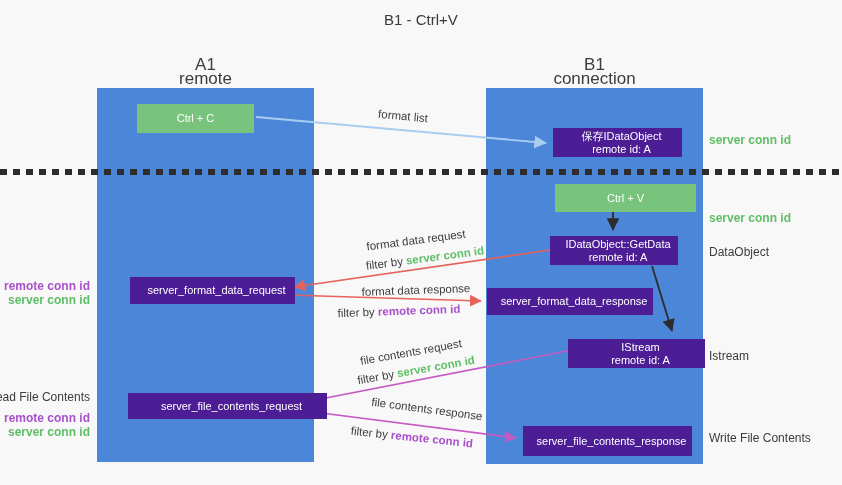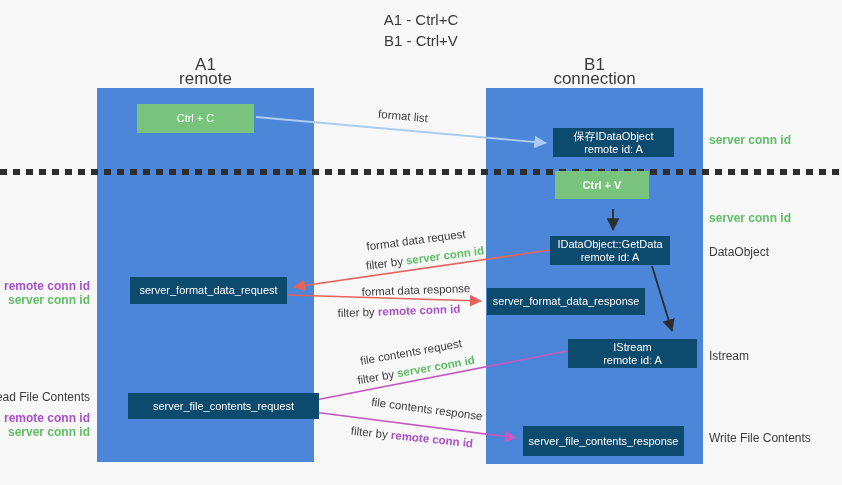--- a/index.html
+++ b/index.html
@@ -12,42 +12,41 @@
   .lane-header{position:absolute;top:58px;text-align:center;font-size:17px;
                line-height:14px;color:#3c3c3c;}
   .lane{position:absolute;top:88px;height:374px;width:217px;background:#4c86d8;}
 
   .dotted-line{position:absolute;left:0;top:169px;width:842px;height:6px;
                background:repeating-linear-gradient(90deg,#2d2d2d 0 7px,transparent 7px 13px);}
 
   .box{position:absolute;display:flex;flex-direction:column;align-items:center;
        justify-content:center;color:#ffffff;font-size:11px;line-height:13px;
        text-align:right;white-space:nowrap;}
-  .box.orange{background:#0c4a6e;}
+  .box.orange{background:#4c1d95;padding-left:8px;}
   .box.green{background:#79c47d;}
 
   .arrow-label{position:absolute;white-space:nowrap;font-size:11.5px;color:#3d3d3d;
                transform:translate(-50%,-50%) rotate(var(--r,0deg));}
   .green-text{color:#5fbe66;font-weight:bold;}
   .purple-text{color:#a851cb;font-weight:bold;}
 
   .side-label-right{position:absolute;left:709px;white-space:nowrap;font-size:12px;color:#3c3c3c;}
   .side-label-left{position:absolute;right:752px;white-space:nowrap;font-size:12px;color:#3c3c3c;text-align:right;}
   .bold-green{color:#5fbe66;font-weight:bold;}
   .bold-purple{color:#a851cb;font-weight:bold;}
 
   svg.arrows{position:absolute;left:0;top:0;pointer-events:none;}
 </style>
 </head>
 <body>
 
 <div class="canvas">
 
   <div class="title">
-    <div>A1 - Ctrl+C</div>
     <div>B1 - Ctrl+V</div>
   </div>
 
   <div class="lane-header" style="left:97px;width:217px;">
     <div>A1</div>
     <div>remote</div>
   </div>
   <div class="lane-header" style="left:486px;width:217px;">
     <div>B1</div>
     <div>connection</div>
@@ -84,21 +83,21 @@
 
   <div class="box green" style="left:137px;top:104px;width:117px;height:29px;">
     <span>Ctrl + C</span>
   </div>
 
   <div class="box orange" style="left:553px;top:128px;width:121px;height:29px;">
     <span>保存IDataObject</span>
     <span>remote id: A</span>
   </div>
 
-  <div class="box green" style="left:555px;top:171px;width:94px;height:28px;font-weight:bold;">
+  <div class="box green" style="left:555px;top:184px;width:141px;height:28px;">
     <span>Ctrl + V</span>
   </div>
 
   <div class="box orange" style="left:550px;top:236px;width:120px;height:29px;">
     <span>IDataObject::GetData</span>
     <span>remote id: A</span>
   </div>
 
   <div class="box orange" style="left:130px;top:277px;width:157px;height:27px;">
     <span>server_format_data_request</span>

